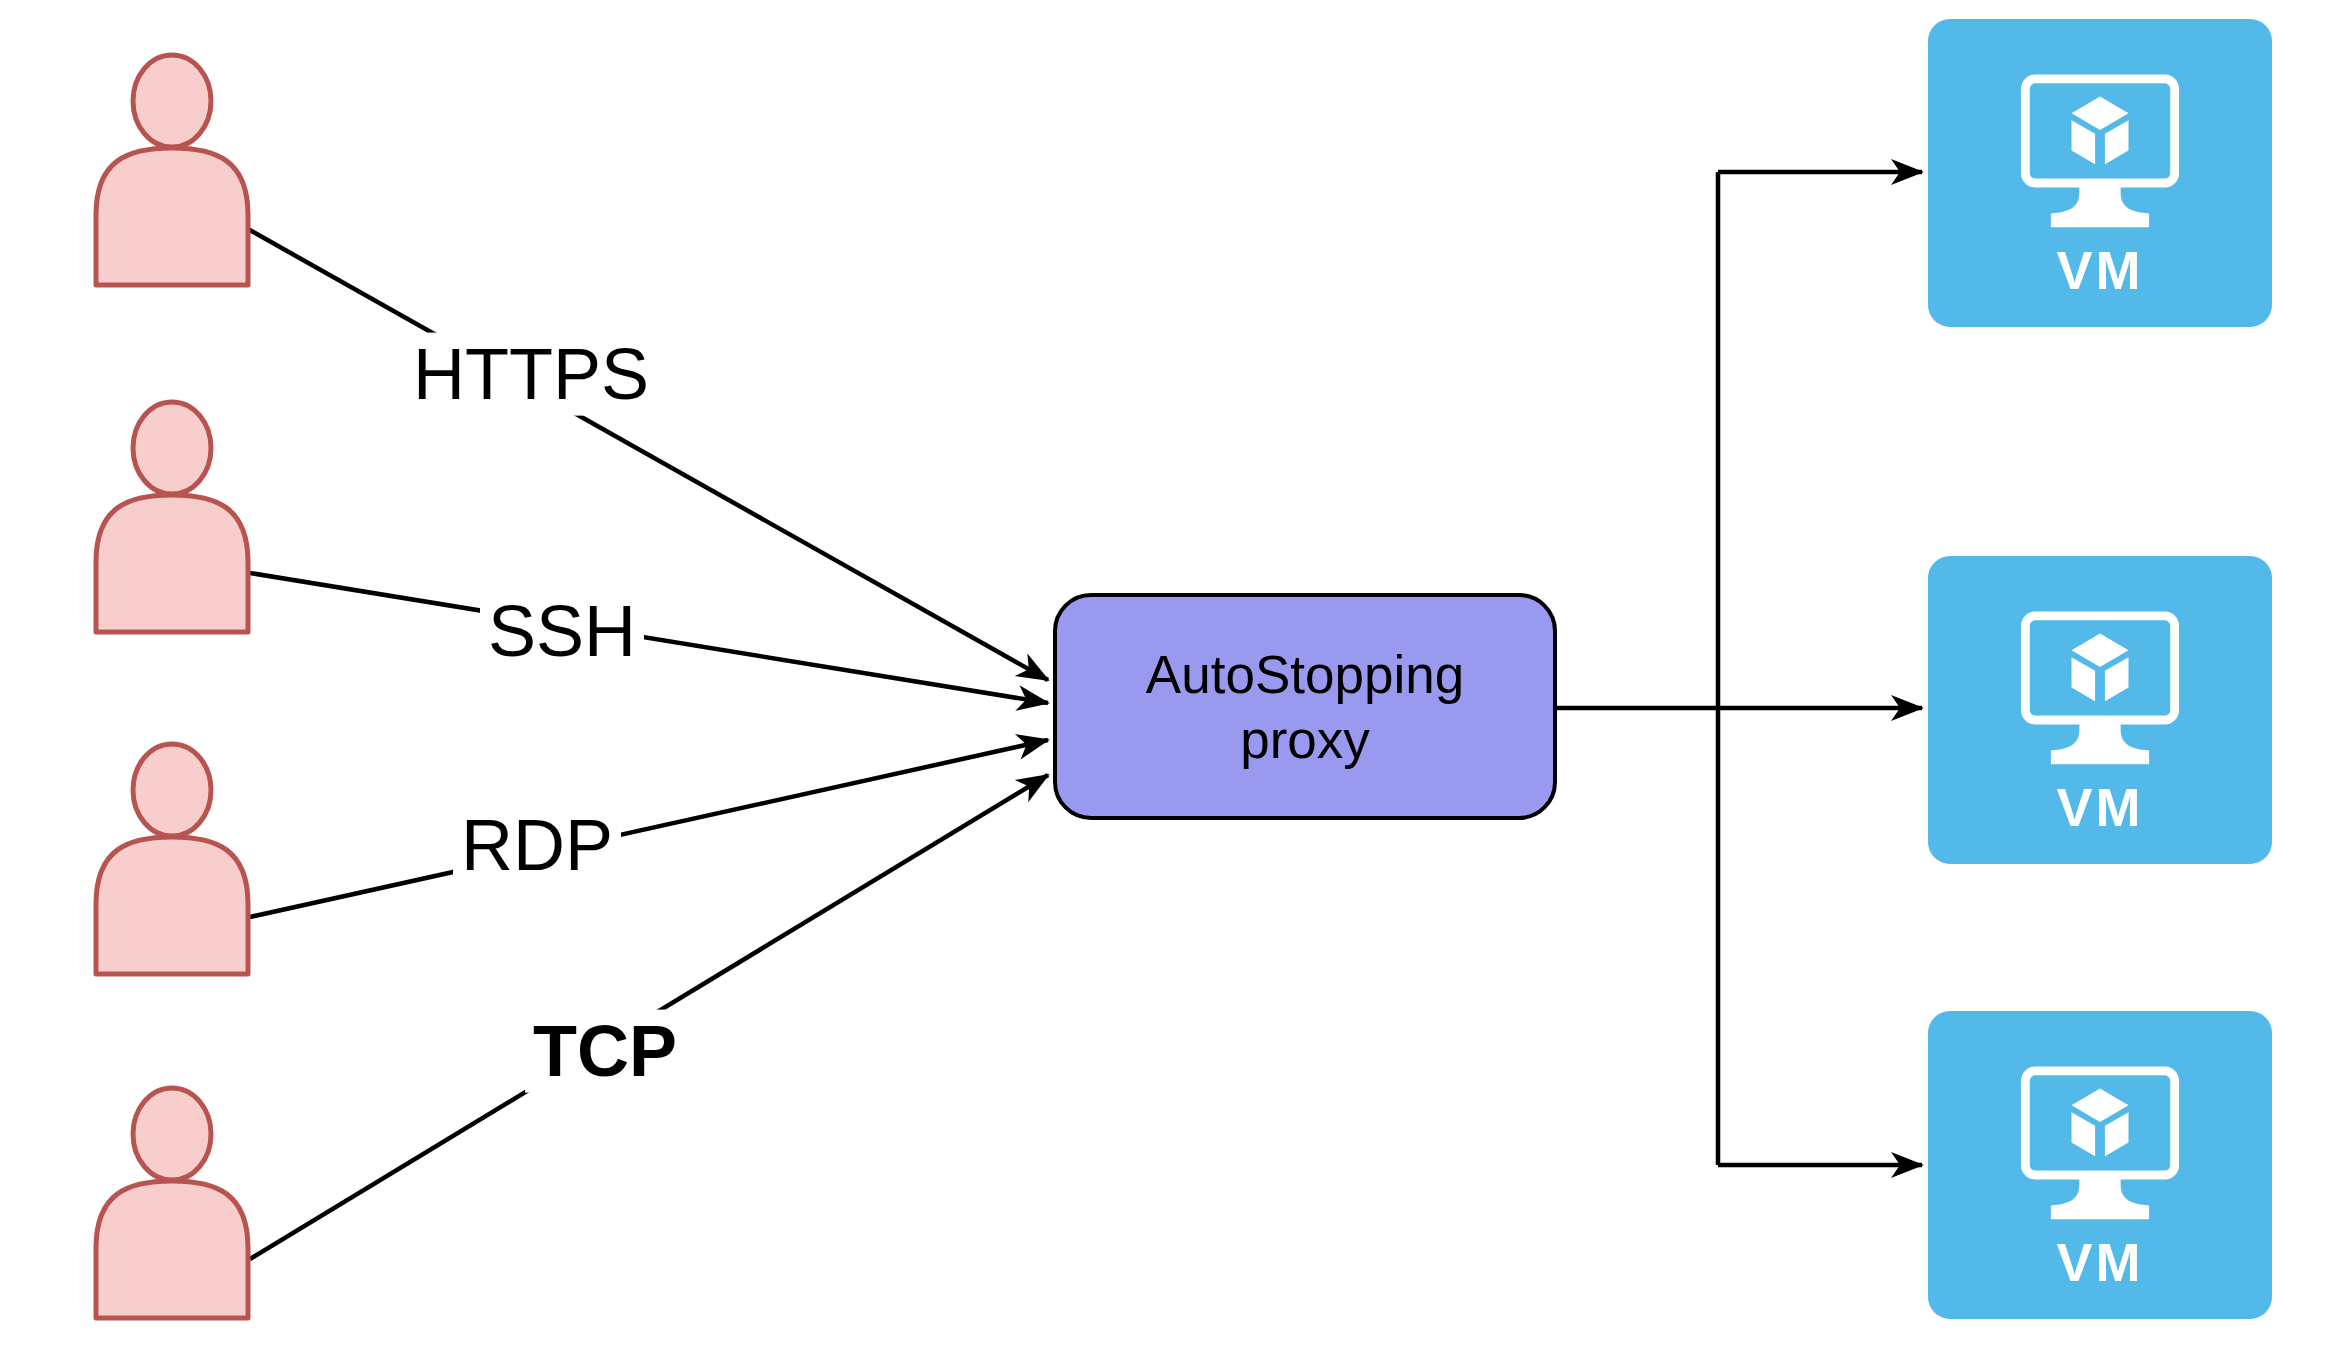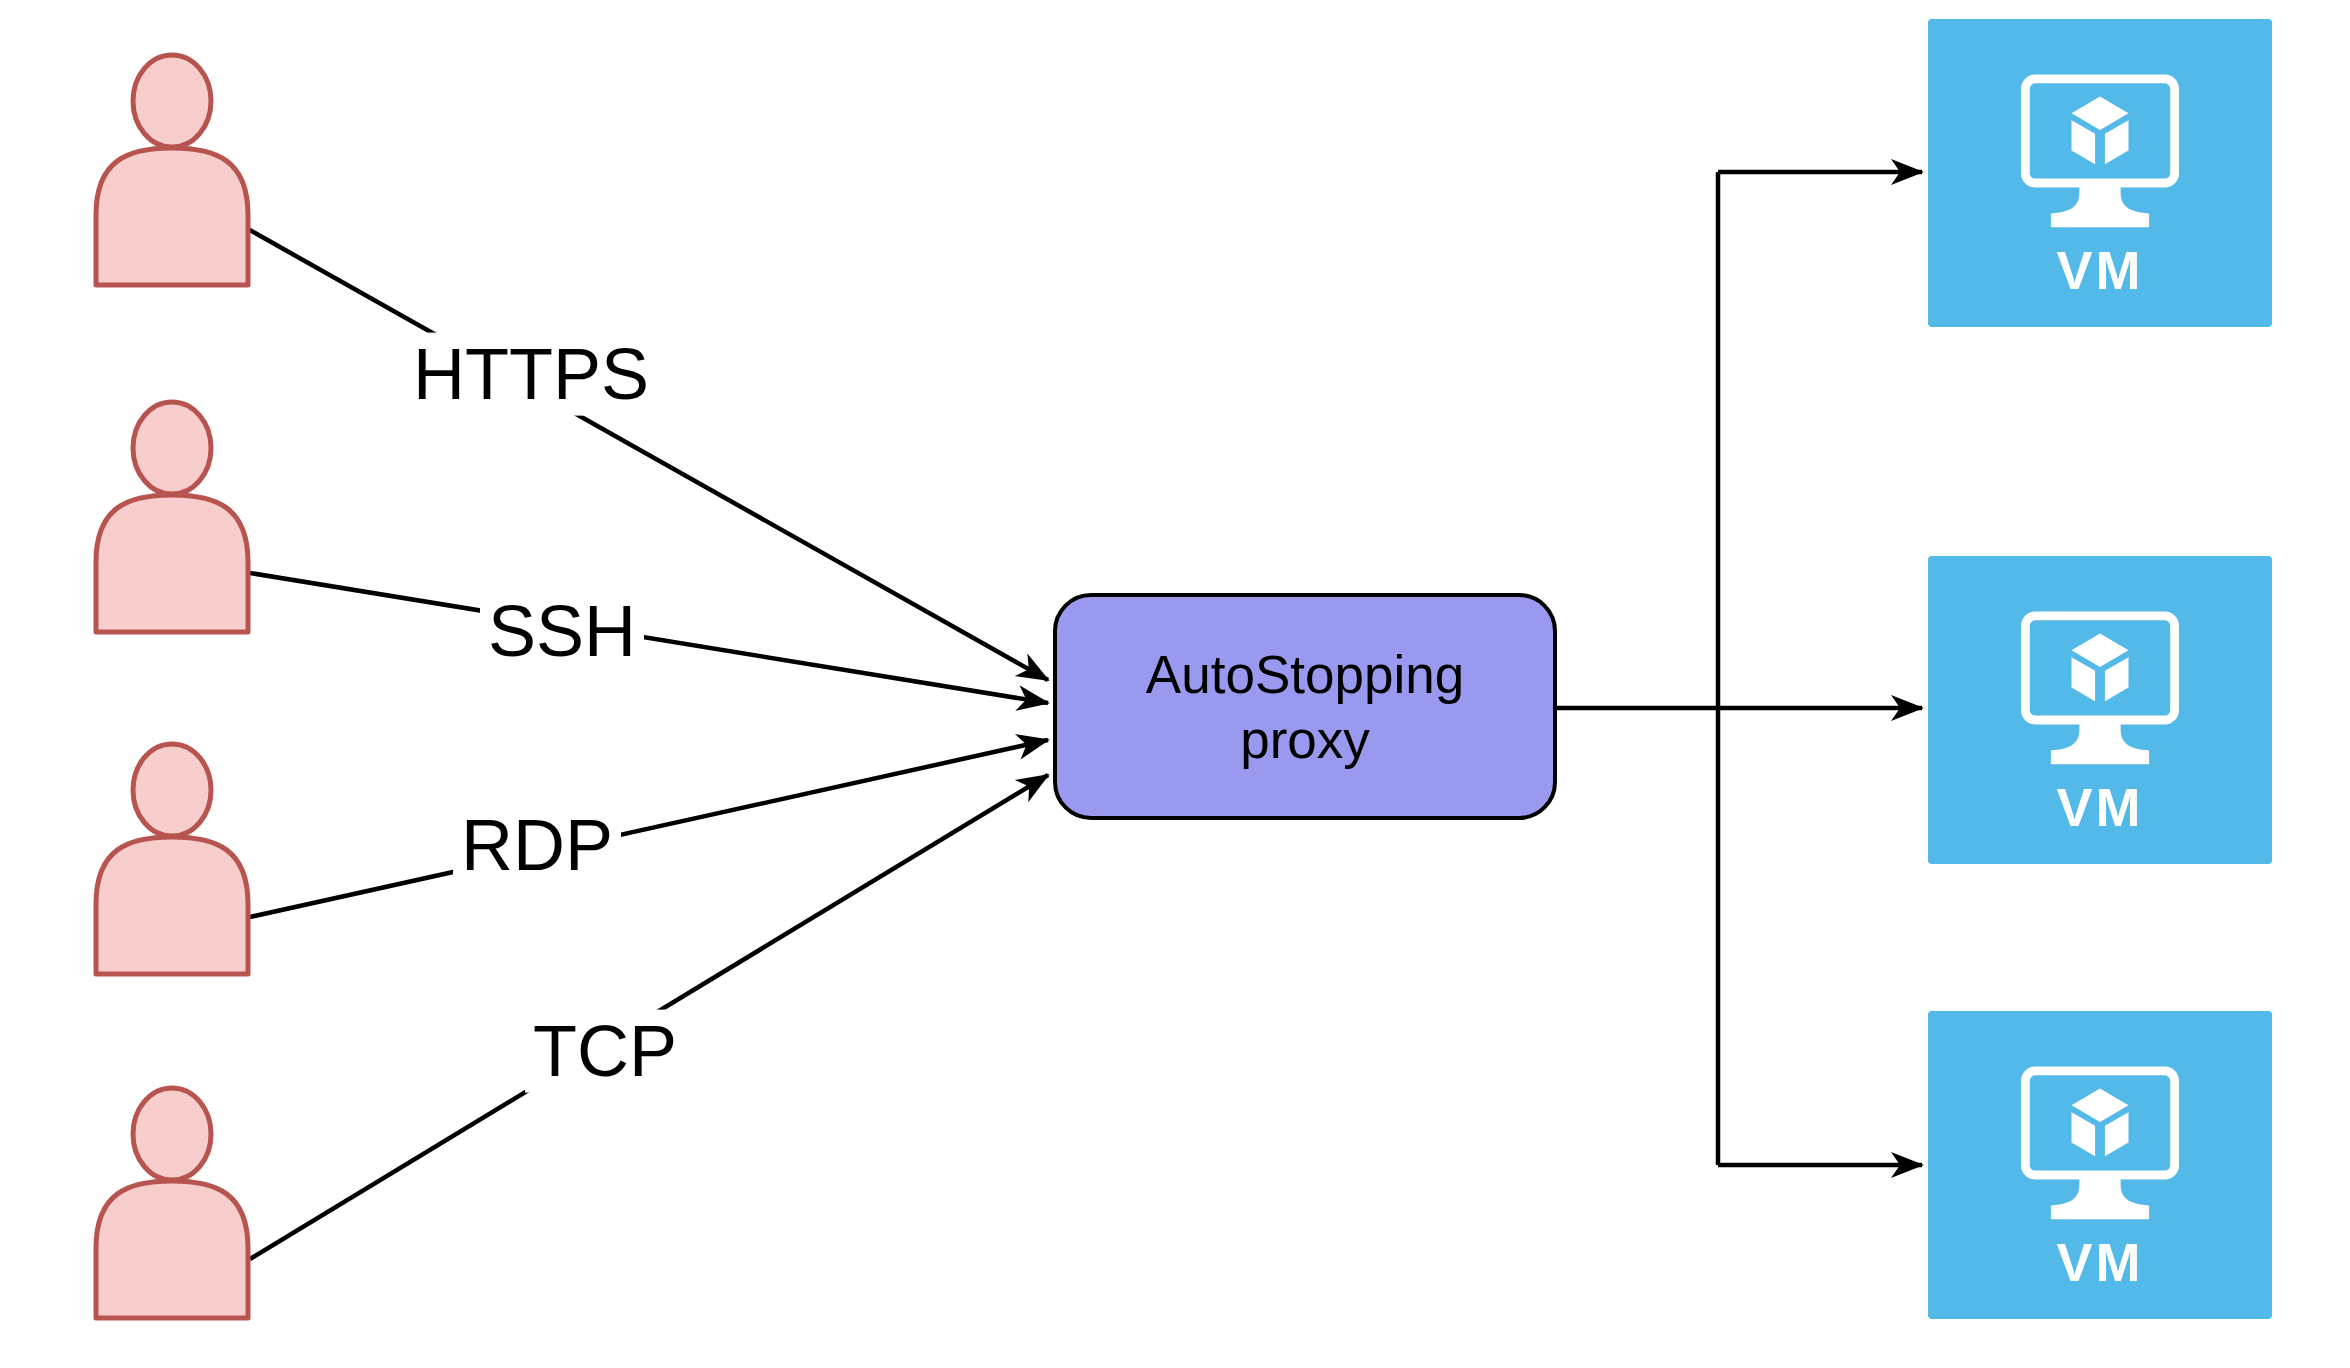--- a/index.html
+++ b/index.html
@@ -24,33 +24,33 @@
   .user-3{left:92px;  top:741px;}
   .user-4{left:92px;  top:1085px;}
   .edge-label{
     position:absolute; transform:translate(-50%,-50%);
     background:var(--background); color:var(--label-text);
     font-size:72px; line-height:1.15; padding:0 8px; white-space:nowrap;
   }
   .label-https{left:531px; top:374px;}
   .label-ssh {left:562px; top:631px;}
   .label-rdp {left:537px; top:845px;}
-  .label-tcp {left:605px; top:1051px;}
+  .label-tcp {left:605px; top:1051px;font-weight:bold;}
   .proxy{
     position:absolute; left:1053px; top:593px; width:504px; height:227px;
     background:var(--proxy-fill); border:4px solid var(--proxy-border);
     border-radius:38px; display:flex; align-items:center; justify-content:center;
   }
   .proxy-label{
     color:var(--proxy-text); font-size:53px; line-height:65px;
     text-align:center; padding:0 34px;
   }
   .vm-card{
     position:absolute; left:1928px; width:344px; height:308px;
-    background:var(--vm-fill); border-radius:4px;
+    background:var(--vm-fill); border-radius:22px;
     display:flex; flex-direction:column; align-items:center; padding-top:54px;
   }
   .vm-1{top:19px;} .vm-2{top:556px;} .vm-3{top:1011px;}
   .vm-icon{width:170px; height:162px; display:block;}
   .vm-icon .frame{fill:none; stroke:#FFFFFF; stroke-width:9;}
   .vm-icon .face, .vm-icon .stand{fill:#FFFFFF;}
   .vm-label{
     color:var(--vm-text); font-size:54px; font-weight:bold;
     letter-spacing:3px; margin-top:8px; line-height:1;
   }

